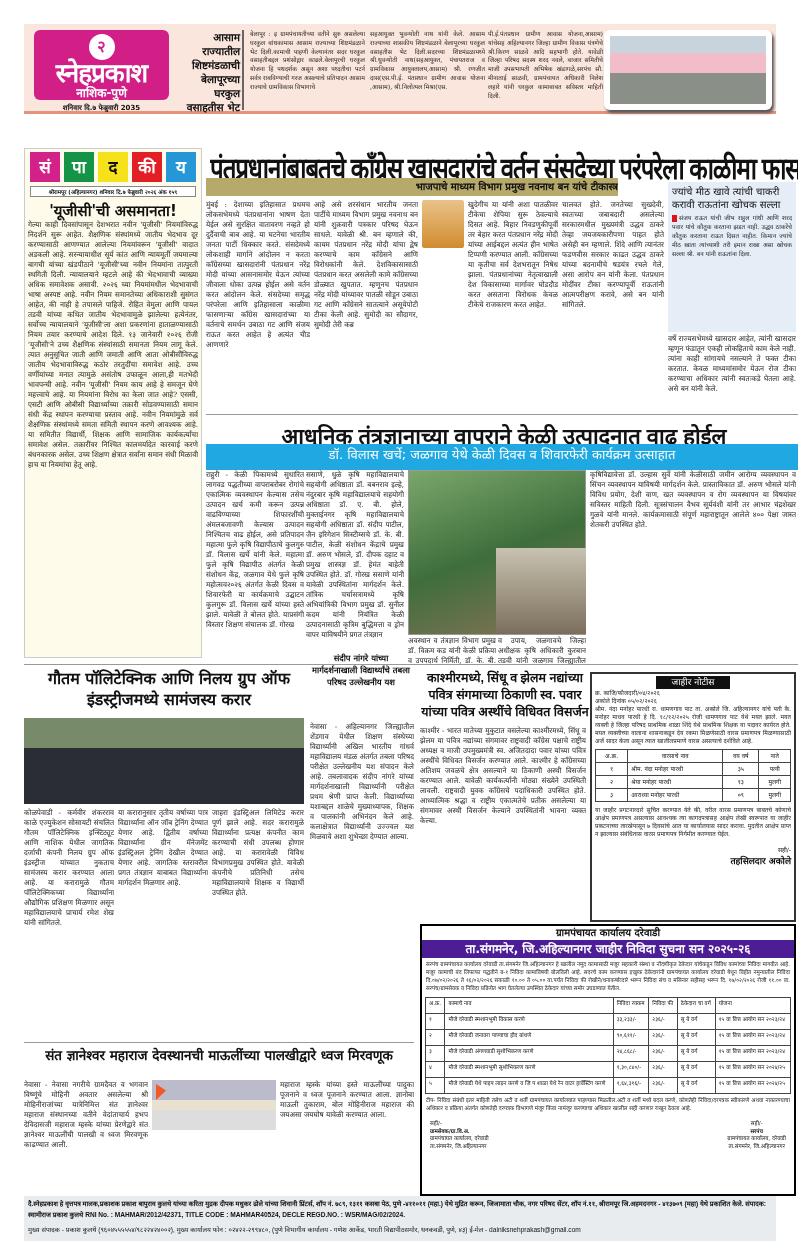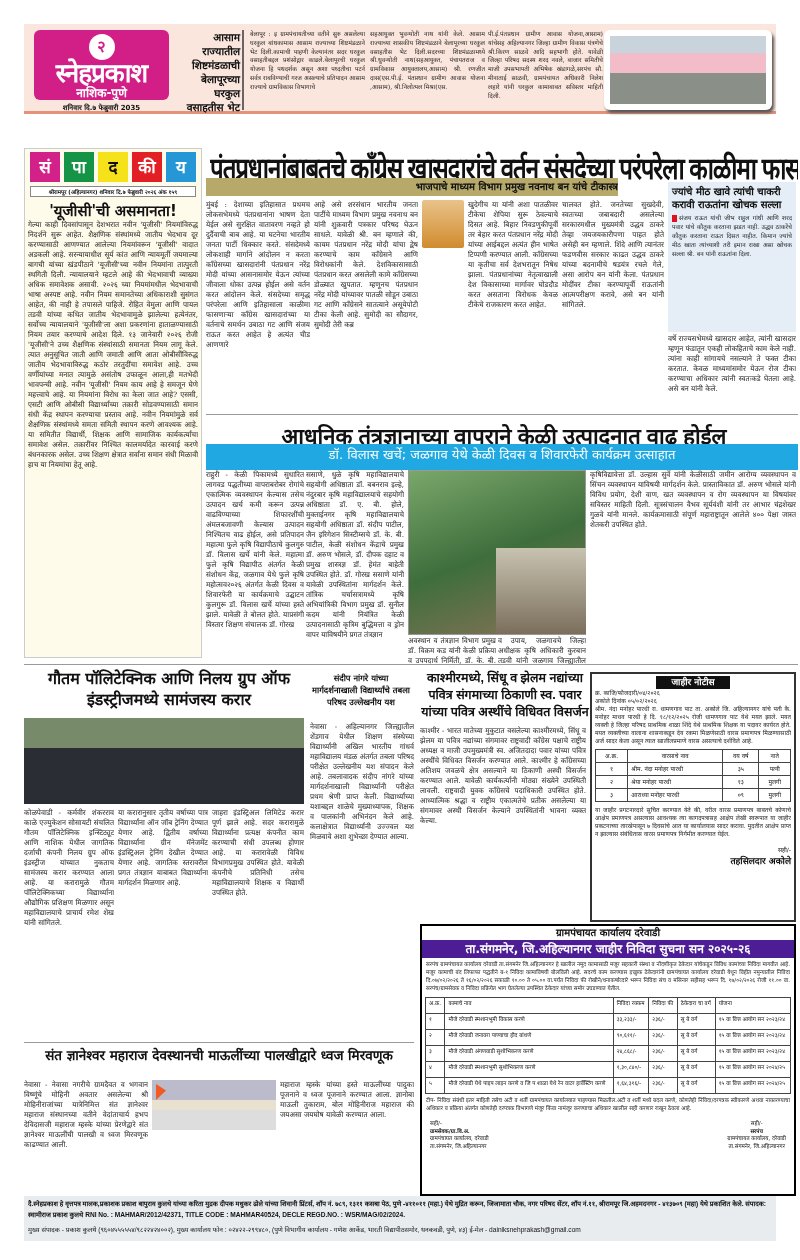--- a/index.html
+++ b/index.html
@@ -22,35 +22,35 @@
 
 #edbox{left:24px;top:148px;width:178px;height:510px;background:#fffbea;border:1px solid #ccc}
 .edtile{top:152px;width:30px;height:30px;color:#fff;font-weight:bold;font-size:17px;text-align:center;line-height:30px}
 #edmeta{left:30px;top:186px;width:166px;height:11px;border:1px solid #888;font-size:5.5px;line-height:10px;text-align:center;font-weight:bold;background:#fff}
 #edtitle{left:30px;top:200px;width:166px;font-size:15px;text-align:center;font-weight:bold}
 #edtext{left:28px;top:220px;width:170px;height:436px}
 
 #lead{left:210px;top:146px;width:588px;font-size:24px;letter-spacing:-1px;font-family:"Liberation Sans",sans-serif;transform:scaleY(1.25);transform-origin:top left}
 #leadsub{left:206px;top:178px;width:412px;height:18px;background:#b7a96a;font-size:10px;text-align:right;line-height:18px}
 #sidebox{left:668px;top:182px;width:128px;height:150px;background:#e5eef6;padding:3px 4px}
-#sidebox .h{font-size:10px;line-height:13px;font-weight:bold;color:#111}
+#sidebox .h{font-size:10px;line-height:13px;font-weight:normal;color:#111}
 #sidebox .b{font-size:6.2px;line-height:9px;margin-top:2px}
 #sidebox .mark{display:inline-block;width:5px;height:7px;background:#e0101e;margin-right:2px;vertical-align:middle}
 
 #h2{left:210px;top:420px;width:588px;font-size:22px;text-align:center;font-family:"Liberation Sans",sans-serif}
 #h2sub{left:206px;top:444px;width:592px;height:26px;background:#1fa8e1;color:#fff;text-align:center;font-size:13px;line-height:22px;font-weight:normal}
 #bananaphoto{left:408px;top:470px;width:178px;height:165px;background:linear-gradient(160deg,#7aa76a,#3e6e3c 50%,#8c7358);border:1px solid #999}
 
 #h3{left:24px;top:668px;width:290px;font-size:16px;line-height:21px;text-align:center}
 #gphoto{left:24px;top:718px;width:280px;height:86px;background:linear-gradient(#778b6b 0 35%,#2b2d35 35% 100%)}
-#tabla{left:310px;top:672px;width:102px;font-size:8.3px;line-height:12px;text-align:center;font-family:"DejaVu Serif",serif;font-weight:bold}
+#tabla{left:310px;top:652px;width:102px;font-size:8.3px;line-height:12px;text-align:center;font-family:"DejaVu Serif",serif;font-weight:bold}
 #kash{left:420px;top:670px;width:170px;font-size:12.5px;line-height:17px;text-align:center;font-family:"Liberation Sans",sans-serif}
 
 #notice{left:590px;top:672px;width:206px;height:250px;border:2px solid #333;padding:0 3px}
-#notice .ttl{margin:2px auto 0;width:74px;height:13px;background:#111;color:#fff;font-size:9px;text-align:center;line-height:13px;font-weight:bold}
+#notice .ttl{margin:2px auto 0;width:74px;height:13px;background:#111;color:#fff;font-size:9px;text-align:center;line-height:13px;font-weight:normal}
 #ntable{width:100%;border-collapse:collapse;margin:4px 0;font-size:6px}
 #ntable td,#ntable th{border:1px solid #444;padding:2px 3px;text-align:center;font-weight:normal}
 
 #tender{left:420px;top:924px;width:376px;height:272px;border:2px solid #000000}
 #tender .t1{font-size:10px;text-align:center;font-weight:bold;height:14px;line-height:14px}
 #tender .t2{background:#4c1d95;color:#fff;font-size:12px;font-weight:bold;text-align:center;height:18px;line-height:18px}
 #ttable{width:366px;margin:3px auto 0;border-collapse:collapse;font-size:5.5px;font-family:"DejaVu Serif",serif}
 #ttable td,#ttable th{border:1px solid #444;padding:1px 3px;text-align:left;font-weight:normal;vertical-align:top;height:16px}
 
 #h4{left:24px;top:1046px;width:390px;font-size:13.5px;text-align:center}

